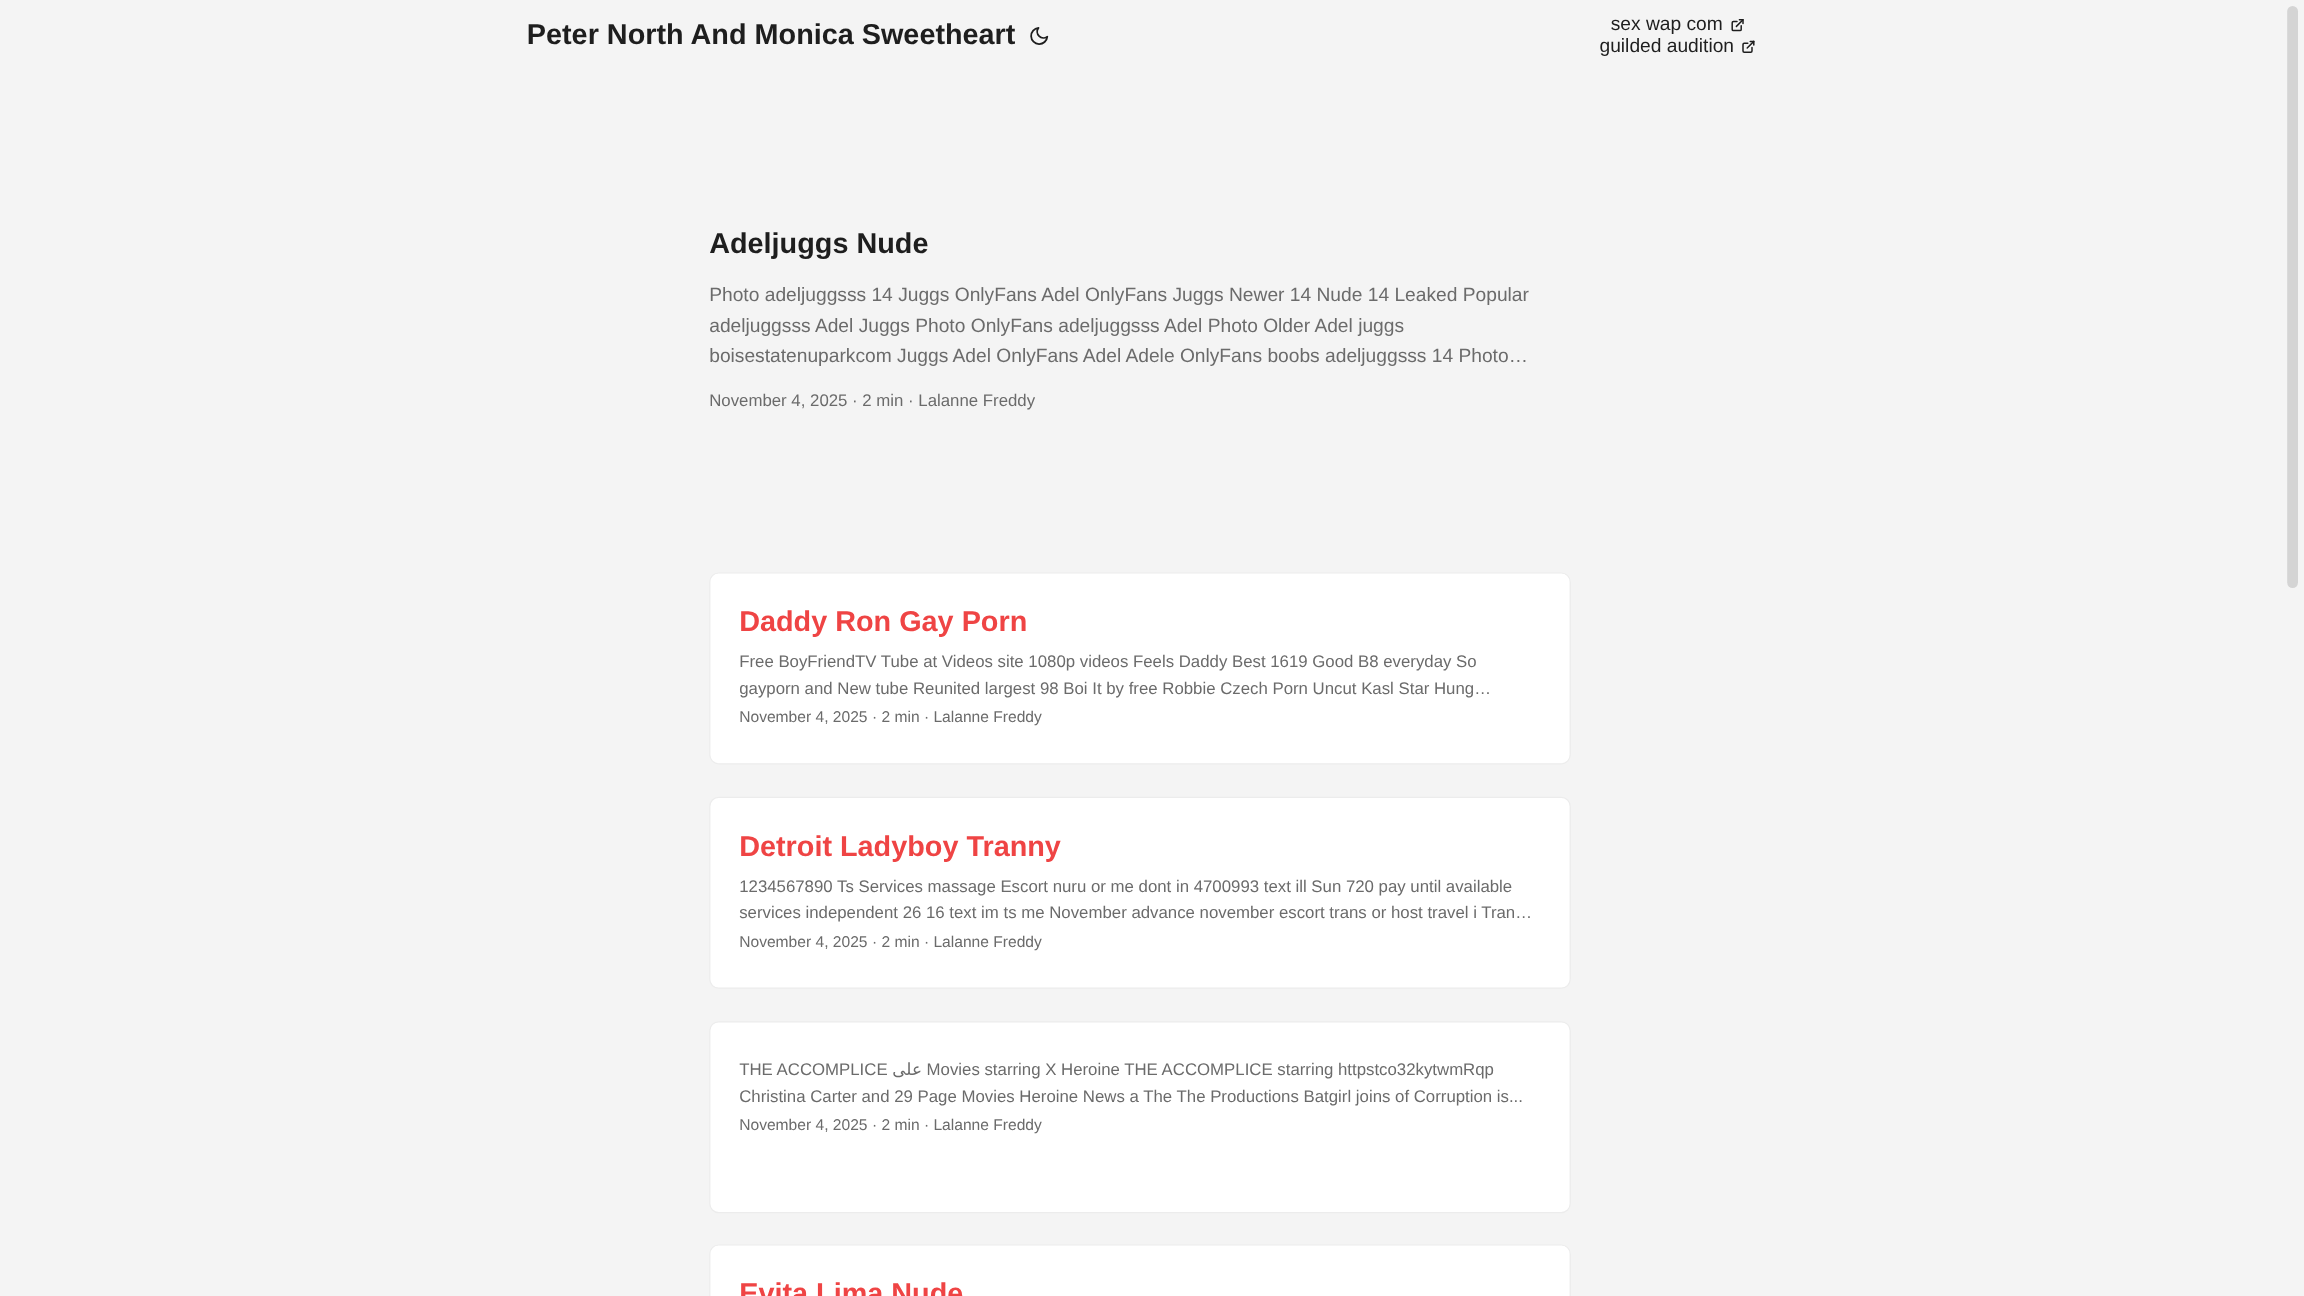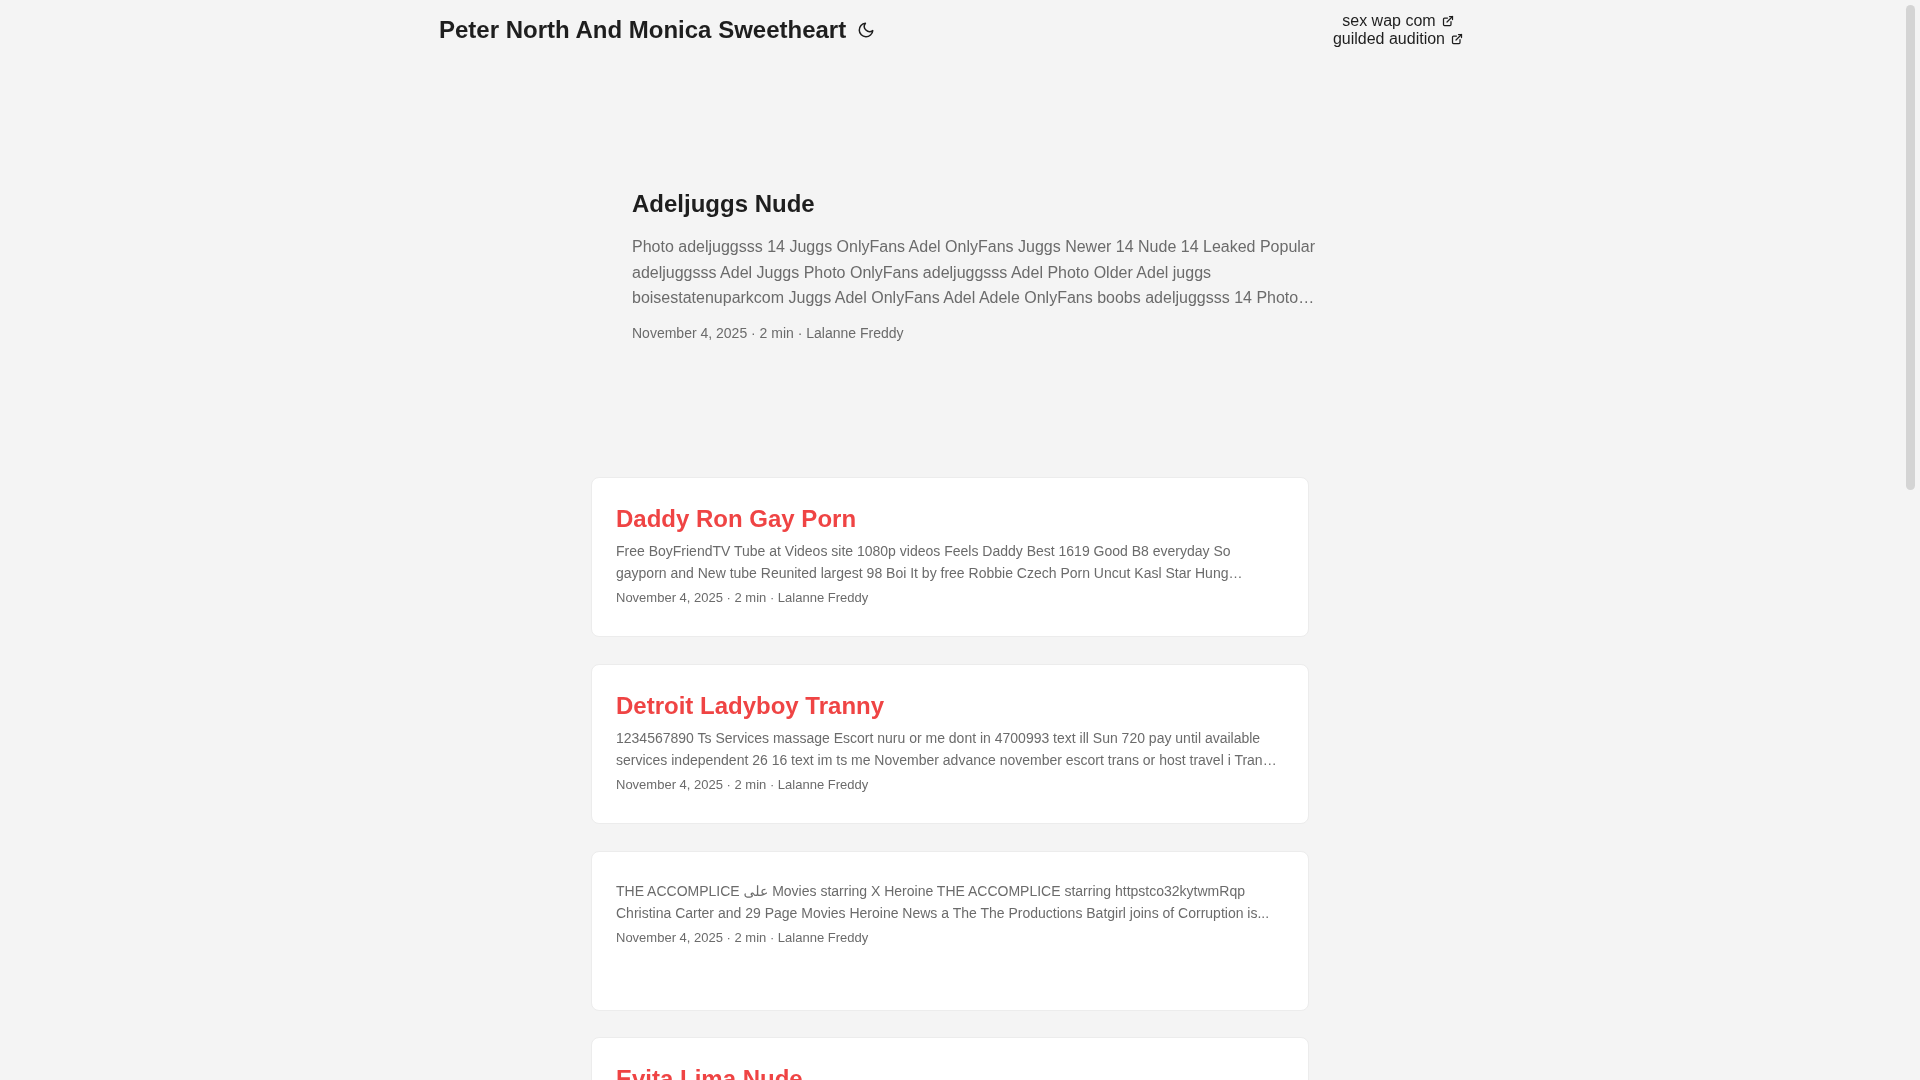--- a/index.html
+++ b/index.html
@@ -14,21 +14,21 @@
   }
   .logo-wrap { display:flex; align-items:center; }
   .logo { font-size:24px; font-weight:bold; color:#1e1e1e; text-decoration:none; }
   .theme-toggle { margin-left:10px; width:20px; height:20px; display:flex; align-items:center; justify-content:center; cursor:pointer; }
   .menu { display:flex; align-items:center;flex-direction:column; }
   .menu a { font-size:16px; color:#1e1e1e; text-decoration:none; display:flex; align-items:center; margin-left:24px; }
   .menu a svg { margin-left:6px; }
 
   .main { position:absolute; left:591px; width:720px; top:0; }
   .first {
-    position:absolute; top:186px; left:0; width:720px;margin-left:41px;
+    position:absolute; top:186px; left:0; width:720px;
   }
   .first h1 { margin:0; font-size:24px; font-weight:bold; color:#1e1e1e; line-height:36px; }
   .first .summary {
     margin-top:12px; font-size:16px; line-height:25.5px; color:#6b6b6b;
     display:-webkit-box; -webkit-line-clamp:3; -webkit-box-orient:vertical; overflow:hidden;
   }
   .first .meta { margin-top:14px; font-size:14px; color:#6b6b6b; }
 
   .card {
     position:absolute; left:0; width:718px; height:160px;

